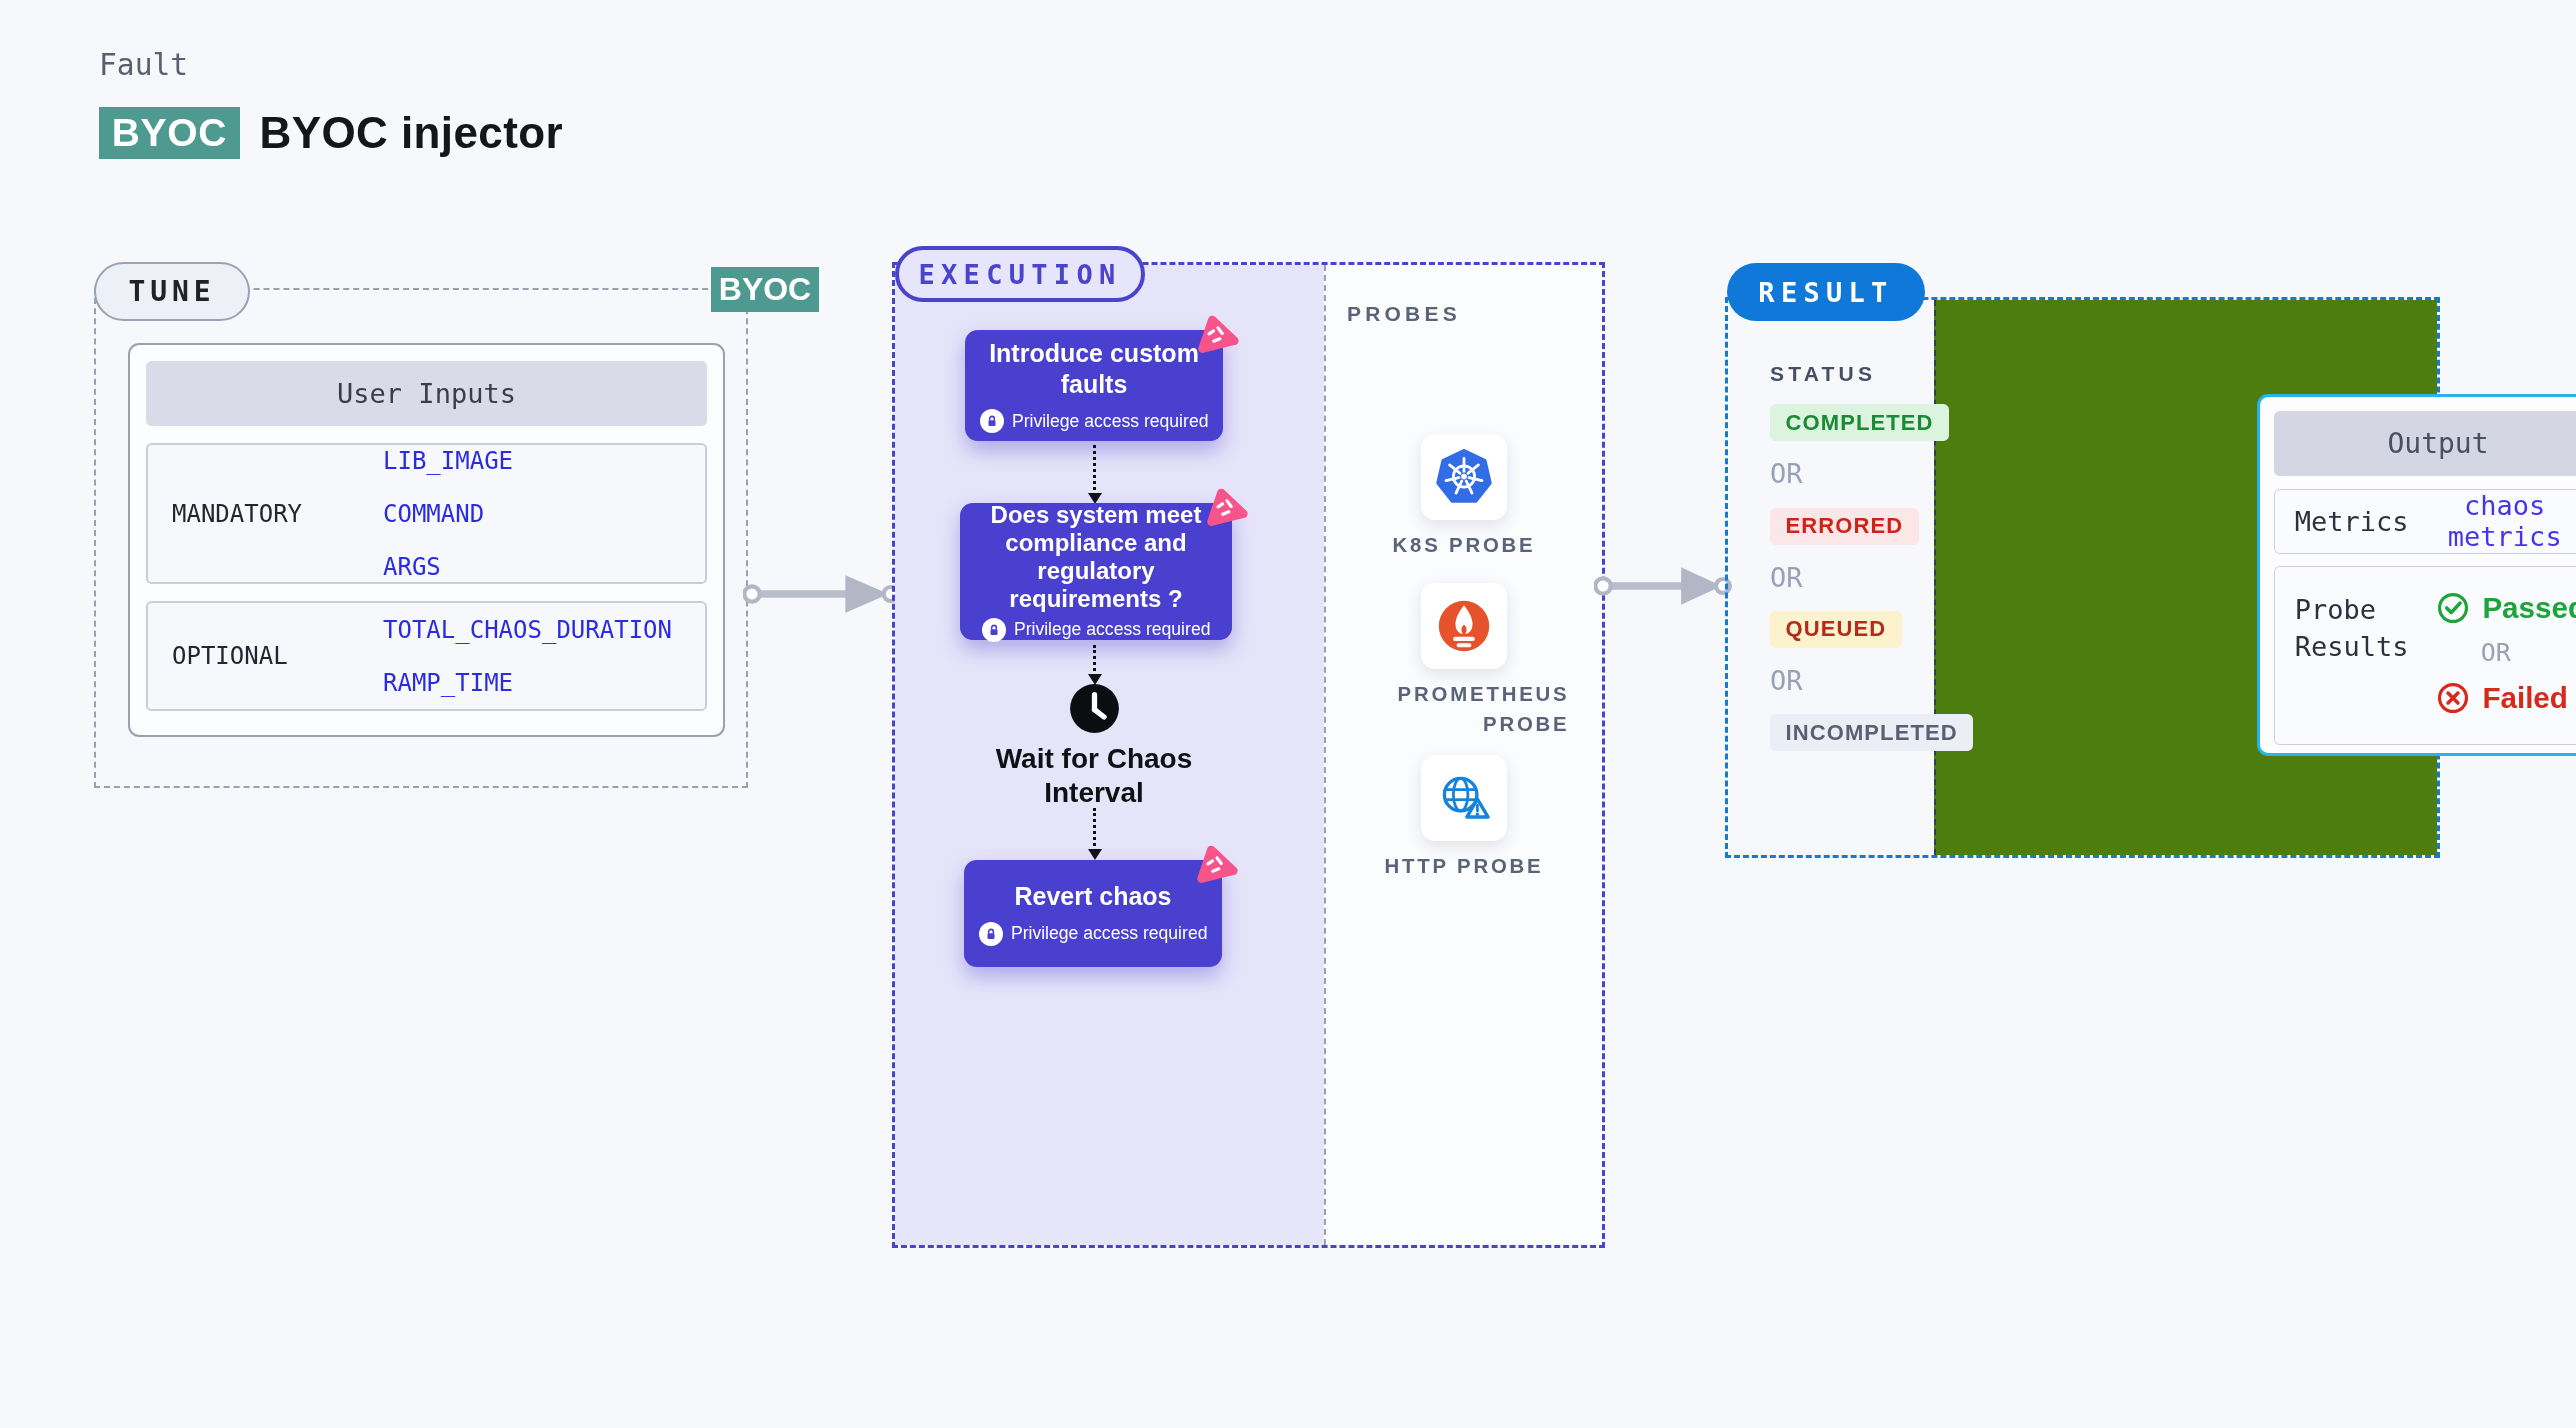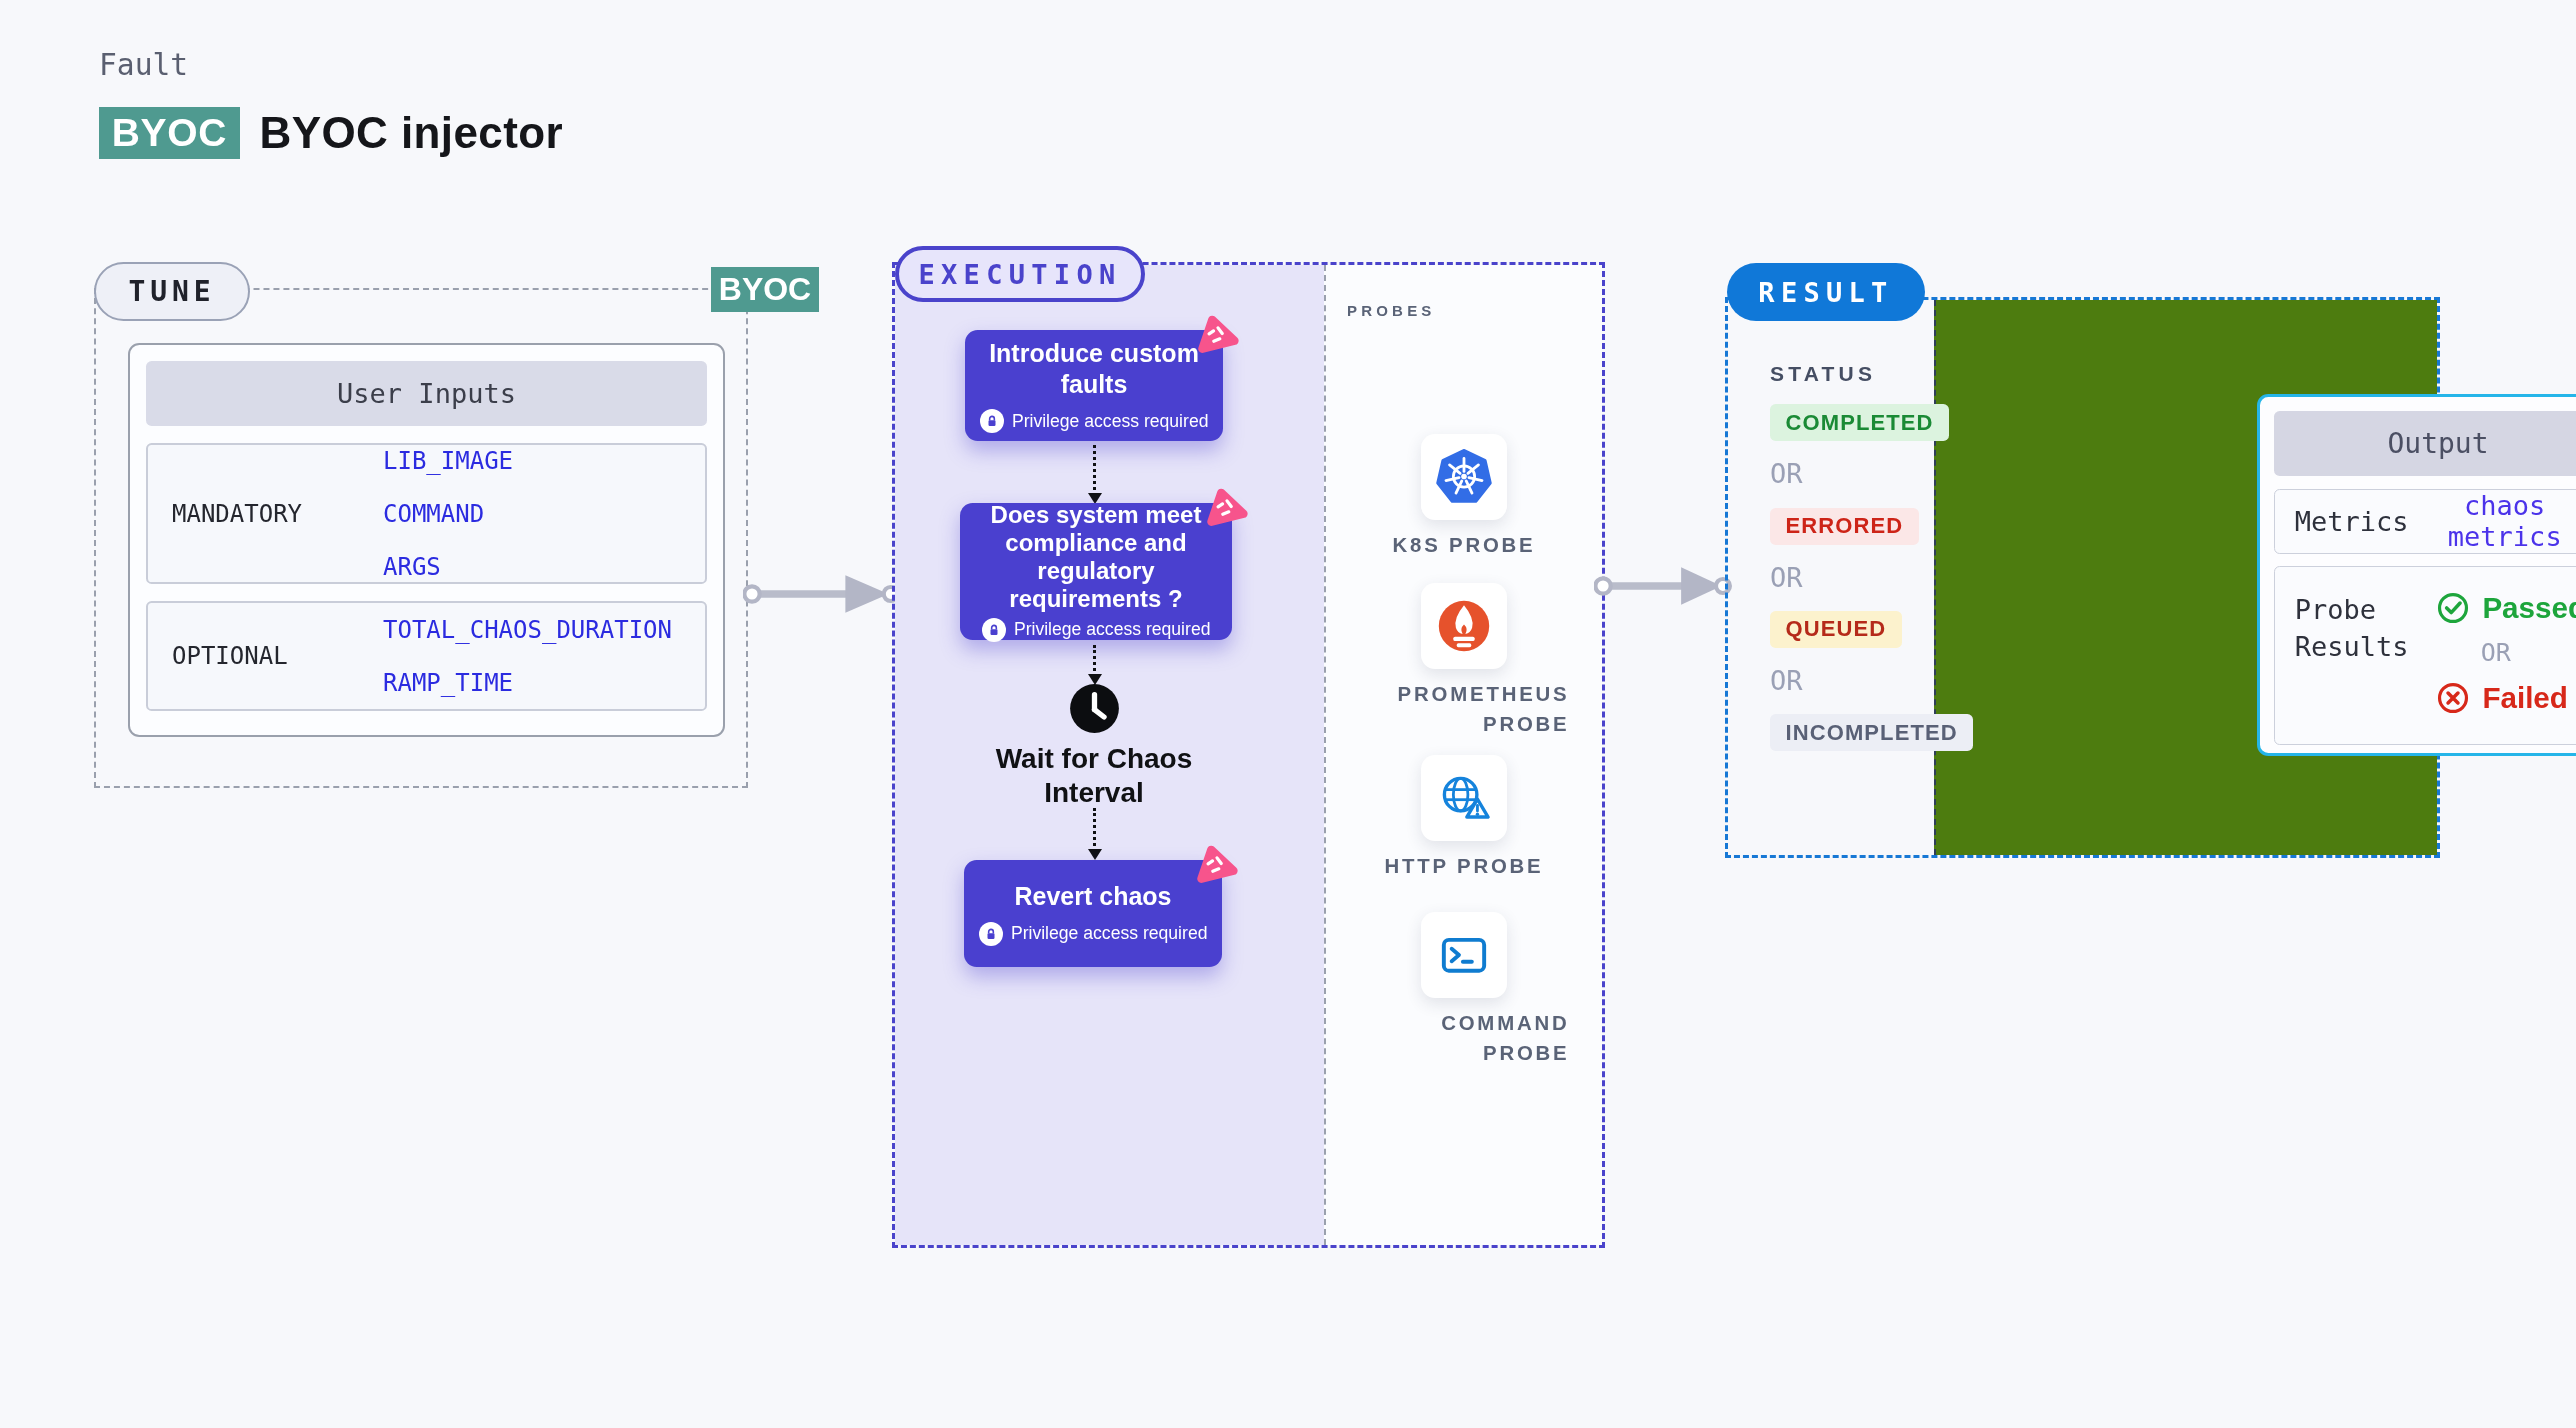--- a/index.html
+++ b/index.html
@@ -47,21 +47,21 @@
 
   
   .flow-arrow { position:absolute; }
 
   
   .exec-outer { position:absolute; left:892px; top:262px; width:713px; height:986px;
     border:3.5px dashed #4a43cb; }
   .exec-purple { position:absolute; left:0; top:0; bottom:0; width:429px; background:#e6e4f9; }
   .probes-area { position:absolute; left:429px; top:0; bottom:0; right:0;
     background:#fbfcfe; border-left:2.1px dashed #9aa0ad; }
-  .probes-label { position:absolute; left:21px; top:37px; font-weight:bold; font-size:15px;
+  .probes-label { position:absolute; left:21px; top:37px; font-weight:bold; font-size:21px;
     letter-spacing:4.2px; color:#5a6377; }
   .probe-item { position:absolute; left:0; width:100%; display:flex; flex-direction:column;
     align-items:center; }
   .probe-card { width:86px; height:86px; background:#ffffff; border-radius:14px;
     box-shadow:0 5.6px 15.5px rgba(40,50,80,.12); display:flex; align-items:center; justify-content:center; }
   .probe-name { margin-top:11.3px; font-weight:bold; font-size:20.4px; letter-spacing:2.8px;
     color:#5a6377; text-align:right; line-height:29.6px; max-width:211px; }
 
   .step { position:absolute; background:#4a40cf; border-radius:12.7px; color:#fff;
     display:flex; flex-direction:column; align-items:center; justify-content:center;
@@ -296,30 +296,20 @@
             <g transform="translate(54,50)">
               <polygon points="20,2 39,34 1,34" fill="#fff" stroke="#1583dc" stroke-width="6" stroke-linejoin="round"></polygon>
               <line x1="20" y1="13" x2="20" y2="23" stroke="#1583dc" stroke-width="5" stroke-linecap="round"></line>
               <circle cx="20" cy="29" r="3" fill="#1583dc"></circle>
             </g>
           </svg>
         </div>
         <div class="probe-name">HTTP PROBE</div>
       </div>
 
-      <div class="probe-item" style="top:647px;">
-        <div class="probe-card">
-          <svg width="56" height="56" viewBox="0 0 100 100">
-            <rect x="14" y="23" width="72" height="55" rx="9" fill="none" stroke="#0f7cd0" stroke-width="7"></rect>
-            <polyline points="28,39 41,50 28,61" fill="none" stroke="#0f7cd0" stroke-width="7" stroke-linecap="round" stroke-linejoin="round"></polyline>
-            <line x1="48" y1="62" x2="64" y2="62" stroke="#0f7cd0" stroke-width="7" stroke-linecap="round"></line>
-          </svg>
-        </div>
-        <div class="probe-name">COMMAND PROBE</div>
-      </div>
 
     </div>
   </div>
   <div class="pill exec-pill">EXECUTION</div>
 
   <svg class="flow-arrow" style="left:1594px; top:563px;" width="138" height="46" viewBox="0 0 196 66">
     <line x1="18" y1="33" x2="130" y2="33" stroke="#b9bcca" stroke-width="11"></line>
     <polygon points="124,6 182,33 124,60" fill="#b3b6c6"></polygon>
     <circle cx="12" cy="33" r="11" fill="#ffffff" stroke="#b3b6c6" stroke-width="6"></circle>
     <circle cx="184" cy="33" r="10" fill="#ffffff" stroke="#b3b6c6" stroke-width="6"></circle>

